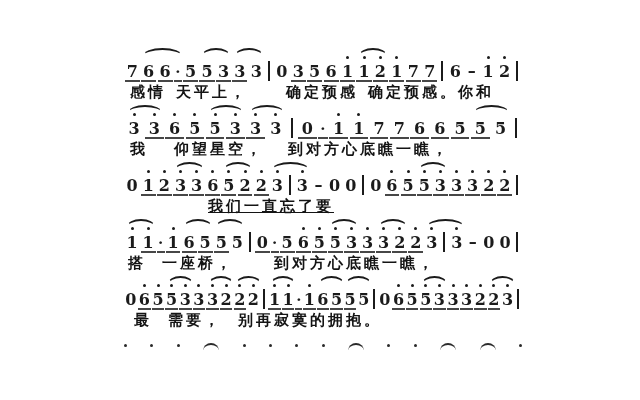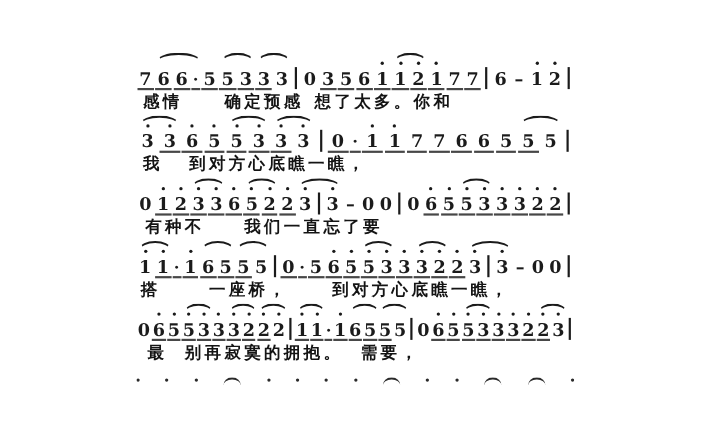--- a/index.html
+++ b/index.html
@@ -82,22 +82,23 @@
         <div class="tok" style="width: 16.45px;"><span class="glyph">1</span><div class="octave-dot"></div></div>
         <div class="tok" style="width: 16.45px;"><span class="glyph">2</span><div class="octave-dot"></div></div>
         <div class="barline" style="width: 9.05px;"></div>
         <div class="slur-arc" style="left: 18.9px; width: 37.5px;"></div>
         <div class="slur-arc" style="left: 77.9px; width: 26.2px;"></div>
         <div class="slur-arc" style="left: 110.9px; width: 26.2px;"></div>
         <div class="slur-arc" style="left: 234.9px; width: 26.2px;"></div>
       </div>
       <div class="lyrics-row">
         <span class="lyric-seg" style="margin-left: 6px;">感情</span>
+        <span class="lyric-seg" style="margin-left: 10px;">天平上，</span>
         <span class="lyric-seg" style="margin-left: 38px;">确定预感</span>
-        <span class="lyric-seg" style="margin-left: 10px;">想了太多。你和</span>
+        <span class="lyric-seg" style="margin-left: 10px;">确定预感。你和</span>
       </div>
     </div>
     <div class="system">
       <div class="notes-row">
         <div class="tok" style="width: 20.25px;"><span class="glyph">3</span><div class="octave-dot"></div></div>
         <div class="tok ul" style="width: 20.25px;"><span class="glyph">3</span><div class="octave-dot"></div></div>
         <div class="tok ul" style="width: 20.25px;"><span class="glyph">6</span><div class="octave-dot"></div></div>
         <div class="tok ul" style="width: 20.25px;"><span class="glyph">5</span><div class="octave-dot"></div></div>
         <div class="tok ul" style="width: 20.25px;"><span class="glyph">5</span><div class="octave-dot"></div></div>
         <div class="tok ul" style="width: 20.25px;"><span class="glyph">3</span><div class="octave-dot"></div></div>
@@ -116,20 +117,21 @@
         <div class="tok ul" style="width: 20.25px;"><span class="glyph">5</span></div>
         <div class="tok" style="width: 20.25px;"><span class="glyph">5</span></div>
         <div class="barline" style="width: 11.14px;"></div>
         <div class="slur-arc" style="left: 3.6px; width: 32.8px;"></div>
         <div class="slur-arc" style="left: 84.6px; width: 32.8px;"></div>
         <div class="slur-arc" style="left: 125.6px; width: 32.8px;"></div>
         <div class="slur-arc" style="left: 349.6px; width: 33.8px;"></div>
       </div>
       <div class="lyrics-row">
         <span class="lyric-seg" style="margin-left: 6px;">我</span>
+        <span class="lyric-seg" style="margin-left: 26px;">仰望星空，</span>
         <span class="lyric-seg" style="margin-left: 24px;">到对方心底瞧一瞧，</span>
       </div>
     </div>
     <div class="system">
       <div class="notes-row">
         <div class="tok" style="width: 16.15px;"><span class="glyph">0</span></div>
         <div class="tok ul" style="width: 16.15px;"><span class="glyph">1</span><div class="octave-dot"></div></div>
         <div class="tok ul" style="width: 16.15px;"><span class="glyph">2</span><div class="octave-dot"></div></div>
         <div class="tok ul" style="width: 16.15px;"><span class="glyph">3</span><div class="octave-dot"></div></div>
         <div class="tok ul" style="width: 16.15px;"><span class="glyph">3</span><div class="octave-dot"></div></div>
@@ -153,22 +155,21 @@
         <div class="tok ul" style="width: 16.15px;"><span class="glyph">3</span><div class="octave-dot"></div></div>
         <div class="tok ul" style="width: 16.15px;"><span class="glyph">2</span><div class="octave-dot"></div></div>
         <div class="tok ul" style="width: 16.15px;"><span class="glyph">2</span><div class="octave-dot"></div></div>
         <div class="barline" style="width: 8.88px;"></div>
         <div class="slur-arc" style="left: 50.9px; width: 27.2px;"></div>
         <div class="slur-arc" style="left: 99.9px; width: 26.2px;"></div>
         <div class="slur-arc" style="left: 147.9px; width: 35.2px;"></div>
         <div class="slur-arc" style="left: 294.9px; width: 26.2px;"></div>
       </div>
       <div class="lyrics-row">
-        <span class="lyric-seg" style="margin-left: 8px;">有种不</span>
-        <span class="lyric-seg" style="margin-left: 36px;">我们一直忘了要</span>
+        <span class="lyric-seg" style="margin-left: 84px; text-decoration: underline;">我们一直忘了要</span>
       </div>
     </div>
     <div class="system">
       <div class="notes-row">
         <div class="tok" style="width: 16.08px;"><span class="glyph">1</span><div class="octave-dot"></div></div>
         <div class="tok ul" style="width: 16.08px;"><span class="glyph">1</span><div class="octave-dot"></div></div>
         <div class="tok ul aug" style="width: 8.84px;"><span class="glyph">·</span></div>
         <div class="tok ul" style="width: 16.08px;"><span class="glyph">1</span><div class="octave-dot"></div></div>
         <div class="tok ul" style="width: 16.08px;"><span class="glyph">6</span></div>
         <div class="tok ul" style="width: 16.08px;"><span class="glyph">5</span></div>
@@ -195,21 +196,21 @@
         <div class="barline" style="width: 8.84px;"></div>
         <div class="slur-arc" style="left: 2.9px; width: 26.2px;"></div>
         <div class="slur-arc" style="left: 59.9px; width: 26.2px;"></div>
         <div class="slur-arc" style="left: 91.9px; width: 26.2px;"></div>
         <div class="slur-arc" style="left: 205.9px; width: 26.2px;"></div>
         <div class="slur-arc" style="left: 254.9px; width: 26.2px;"></div>
         <div class="slur-arc" style="left: 302.9px; width: 35.2px;"></div>
       </div>
       <div class="lyrics-row">
         <span class="lyric-seg" style="margin-left: 4px;">搭</span>
-        <span class="lyric-seg" style="margin-left: 44px;">一座桥，</span>
+        <span class="lyric-seg" style="margin-left: 16px;">一座桥，</span>
         <span class="lyric-seg" style="margin-left: 40px;">到对方心底瞧一瞧，</span>
       </div>
     </div>
     <div class="system">
       <div class="notes-row">
         <div class="tok" style="width: 13.63px;"><span class="glyph">0</span></div>
         <div class="tok ul" style="width: 13.63px;"><span class="glyph">6</span><div class="octave-dot"></div></div>
         <div class="tok ul" style="width: 13.63px;"><span class="glyph">5</span><div class="octave-dot"></div></div>
         <div class="tok ul" style="width: 13.63px;"><span class="glyph">5</span><div class="octave-dot"></div></div>
         <div class="tok ul" style="width: 13.63px;"><span class="glyph">3</span><div class="octave-dot"></div></div>
@@ -243,22 +244,22 @@
         <div class="slur-arc" style="left: 84.5px; width: 22px;"></div>
         <div class="slur-arc" style="left: 111.5px; width: 23px;"></div>
         <div class="slur-arc" style="left: 146.5px; width: 22px;"></div>
         <div class="slur-arc" style="left: 194.5px; width: 23px;"></div>
         <div class="slur-arc" style="left: 221.5px; width: 23px;"></div>
         <div class="slur-arc" style="left: 297.5px; width: 23px;"></div>
         <div class="slur-arc" style="left: 365.5px; width: 23px;"></div>
       </div>
       <div class="lyrics-row">
         <span class="lyric-seg" style="margin-left: 10px;">最</span>
+        <span class="lyric-seg" style="margin-left: 16px;">需要，</span>
         <span class="lyric-seg" style="margin-left: 16px;">别再寂寞的拥抱。</span>
-        <span class="lyric-seg" style="margin-left: 16px;">需要，</span>
       </div>
     </div>
   </div>
 <div id="partial-bottom">
     <div class="pb-dot"></div>
     <div class="pb-dot"></div>
     <div class="pb-dot"></div>
     <div class="pb-arc"></div>
     <div class="pb-dot"></div>
     <div class="pb-dot"></div>

